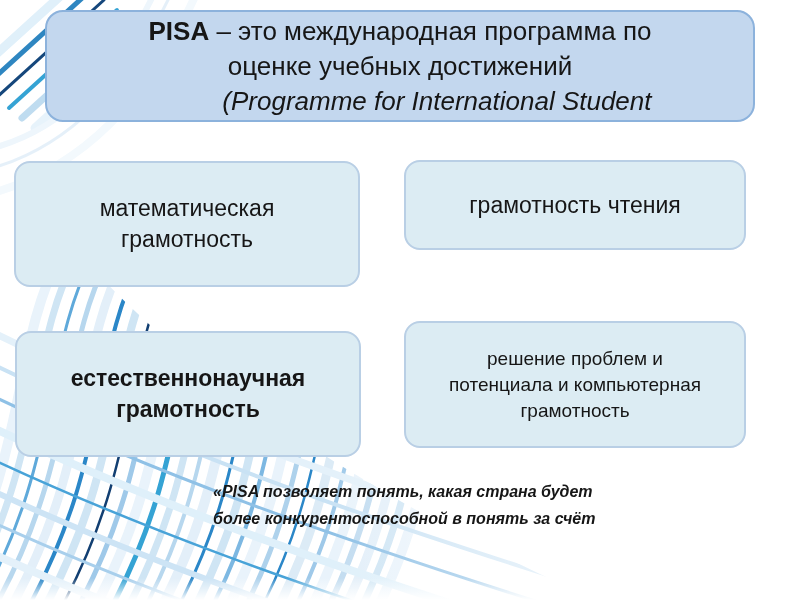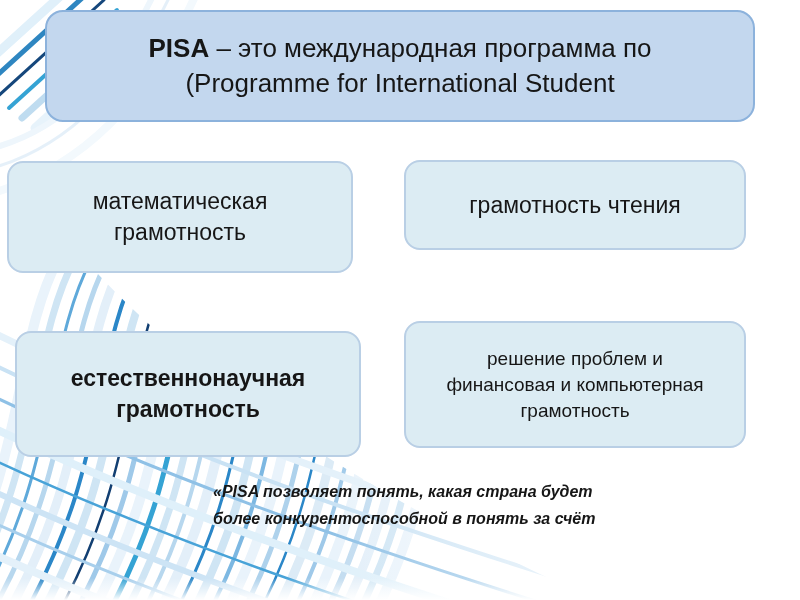--- a/index.html
+++ b/index.html
@@ -10,30 +10,30 @@
   .decor{position:absolute;left:0;top:0;width:800px;height:600px;}
   .title-box{
     position:absolute;left:45px;top:10px;width:710px;height:112px;box-sizing:border-box;
     background:var(--title-box-fill,#c3d7ee);
     border:2px solid var(--title-box-border,#8cb2dc);
     border-radius:18px;
     display:flex;align-items:center;justify-content:center;
   }
   .title-text{text-align:center;font-size:26px;line-height:35px;white-space:nowrap;}
   .bold{font-weight:bold;}
-  .italic{}
+  .italic{font-style:italic;text-align:right;}
   .item-box{
     position:absolute;box-sizing:border-box;
     background:var(--item-box-fill,#dcecf3);
     border:2px solid var(--item-box-border,#b9cfe5);
     border-radius:16px;
     display:flex;align-items:center;justify-content:center;
     text-align:center;font-size:23px;line-height:31px;
   }
-  .box-math   {left:7px; top:161px;width:346px;height:112px;}
+  .box-math   {left:14px; top:161px;width:346px;height:126px;}
   .box-reading{left:404px;top:160px;width:342px;height:90px;}
   .box-science{left:15px; top:331px;width:346px;height:126px;font-weight:bold;}
   .box-problem{left:404px;top:321px;width:342px;height:127px;font-size:19px;line-height:26px;}
   .quote{
     position:absolute;left:213px;top:478px;width:510px;
     font-size:16px;line-height:27px;font-weight:bold;font-style:italic;
   }
 </style>
 </head>
 <body>
@@ -110,20 +110,21 @@
       <use href="#cr" transform="translate(-60,130)" stroke="#e4f1fa" stroke-width="8"></use>
     </g>
 
     <rect x="330" y="245" width="470" height="355" fill="url(#fadeR)"></rect>
     <rect x="0" y="578" width="800" height="22" fill="url(#fadeB)"></rect>
   </svg>
 
   <div class="title-box">
     <div class="title-text">
       <div><span class="bold">PISA</span><span> – это международная программа по</span></div>
+      <div>оценке учебных достижений</div>
       <div class="italic">(Programme for International Student</div>
     </div>
   </div>
 
   <div class="item-box box-math">
     <div>
       <div>математическая</div>
       <div>грамотность</div>
     </div>
   </div>
@@ -137,21 +138,21 @@
   <div class="item-box box-science">
     <div>
       <div>естественнонаучная</div>
       <div>грамотность</div>
     </div>
   </div>
 
   <div class="item-box box-problem">
     <div>
       <div>решение проблем и</div>
-      <div>финансовая и компьютерная</div>
+      <div>потенциала и компьютерная</div>
       <div>грамотность</div>
     </div>
   </div>
 
   <div class="quote">
     <div>«PISA позволяет понять, какая страна будет</div>
     <div>более конкурентоспособной в понять за счёт</div>
   </div>
 
 </div>

